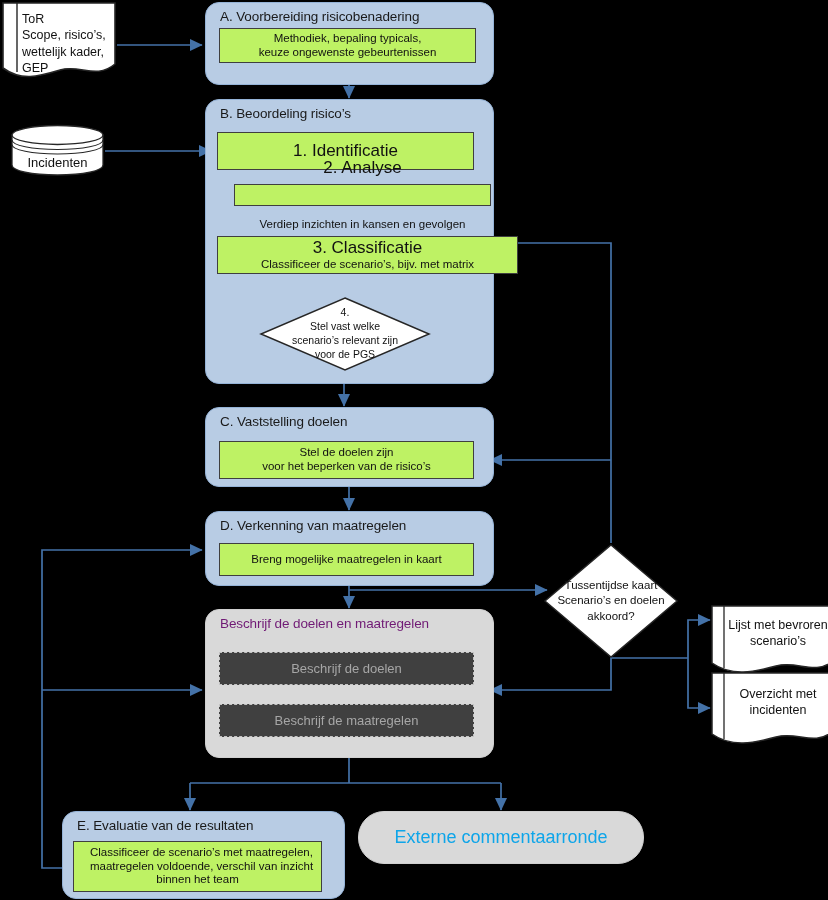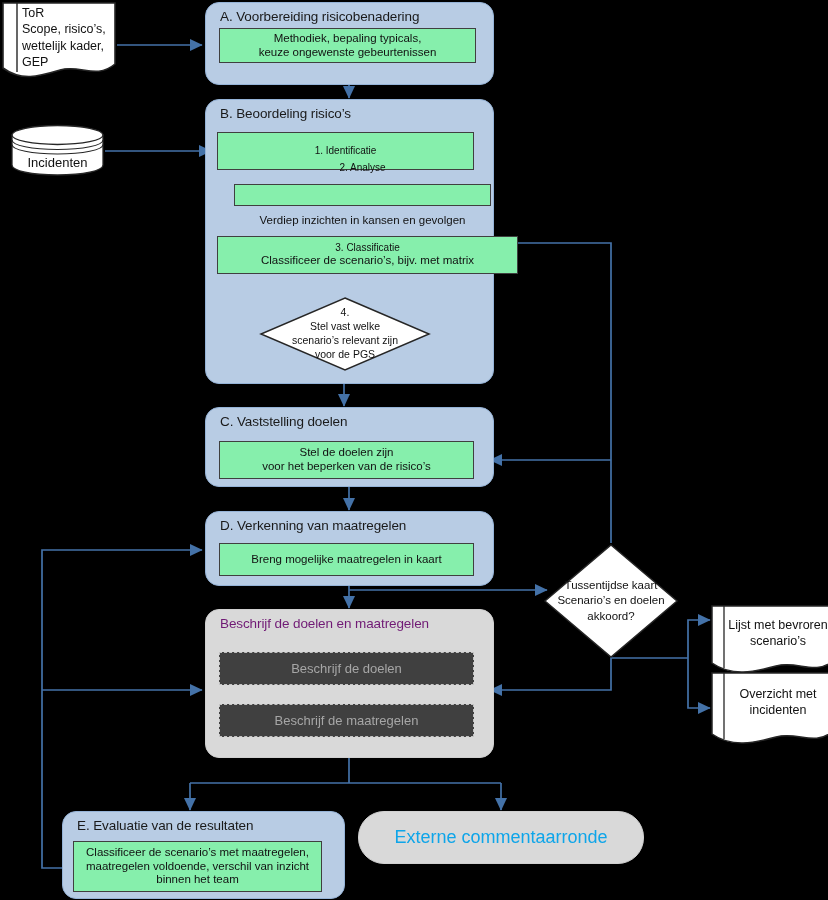--- a/index.html
+++ b/index.html
@@ -46,31 +46,30 @@
     color: #1a1a1a;
     letter-spacing: -0.1px;
     white-space: nowrap;
   }
   .panel.grey .panel-title {
     color: #701a75;
   }
   
   .pbox {
     position: absolute;
-    background: #86efac;
+    background: #bef264;
     border: 1px solid #3f3f3f;
     display: flex;
     flex-direction: column;
-    align-items: center;
     justify-content: center;
     z-index: 3;
     padding: 2px 16px;
   }
   .pbox .ttl {
-    font-size: 10px;
+    font-size: 17px;
     color: #111;
     line-height: 1.18;
     text-align: center;
     white-space: nowrap;
   }
   .pbox .sub {
     font-size: 11.5px;
     color: #111;
     line-height: 1.2;
     text-align: center;
@@ -129,21 +128,21 @@
     z-index: 3;
   }
   .doc svg { display: block; }
   .doc .dctext {
     position: absolute;
     left: 0; top: 0;
     width: 100%; height: 100%;
     display: flex;
     flex-direction: column;
     align-items: flex-start;
-    justify-content: flex-start;
+    justify-content: center;
     padding: 5px 4px 0 8px;
     font-size: 12.5px;
     color: #111;
     line-height: 1.3;
   }
   .doc .dctext.ctr {
     align-items: center;
     justify-content: center;
     text-align: center;
     padding: 0 6px 16px 18px;

